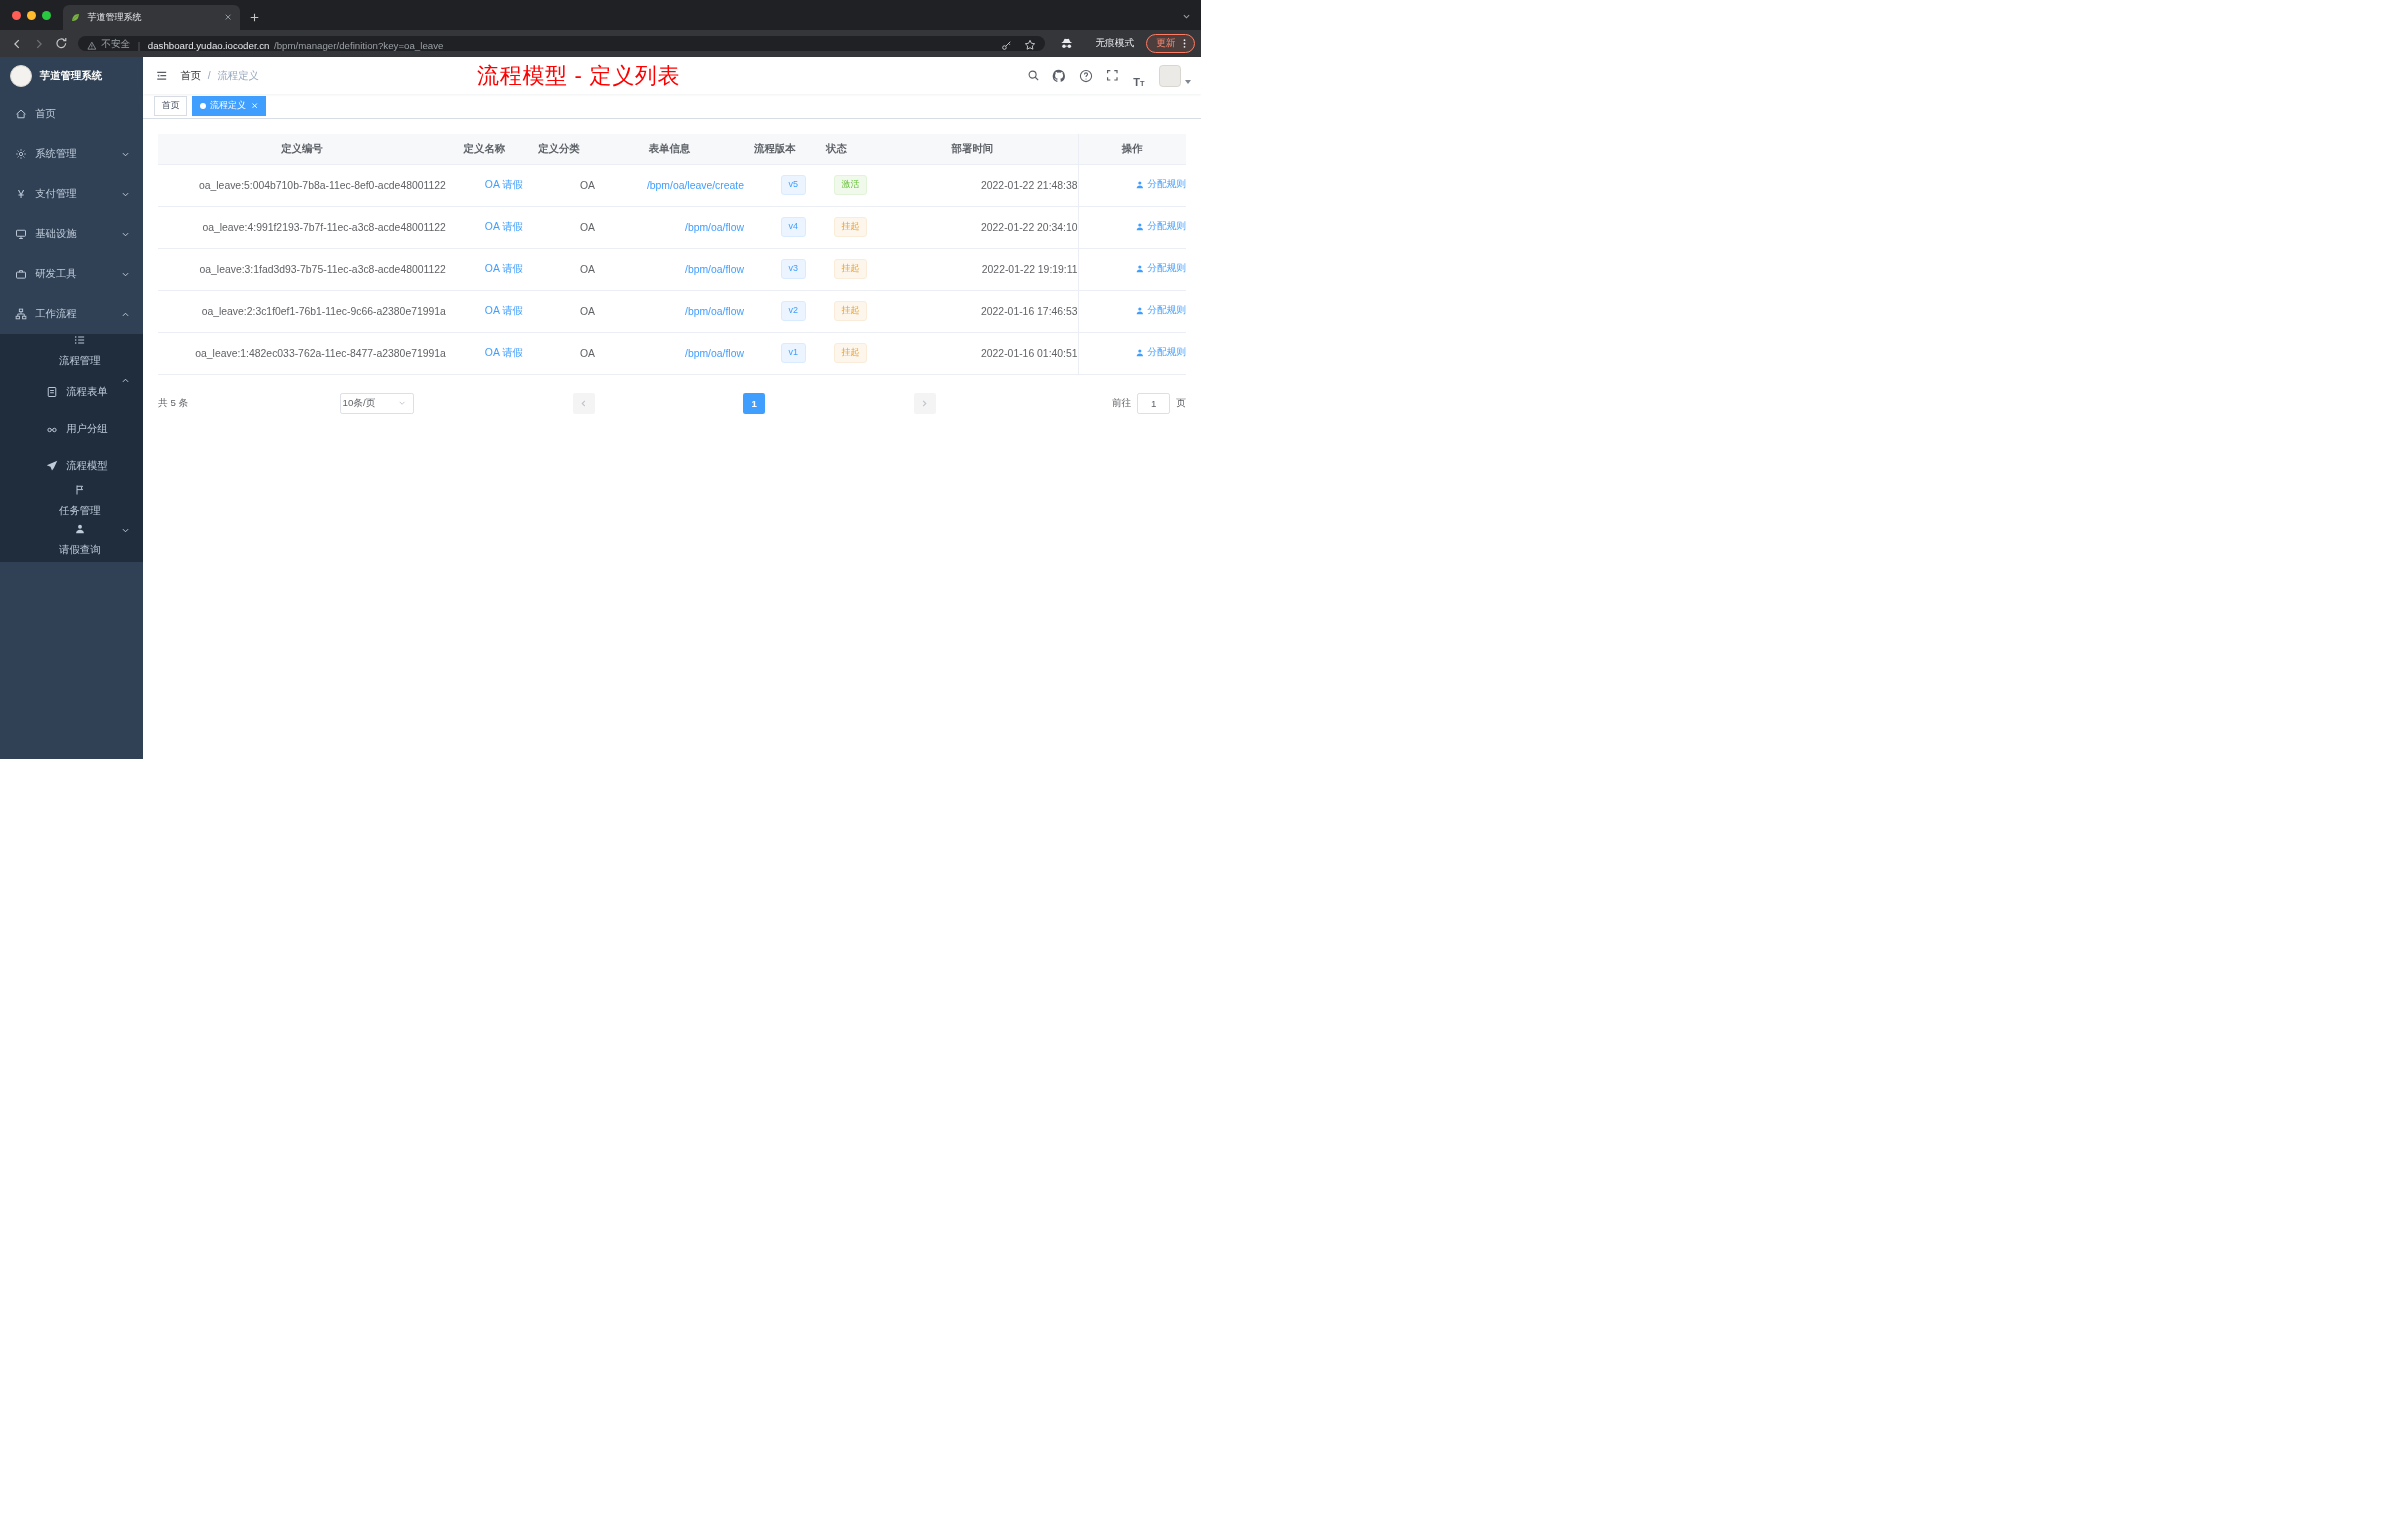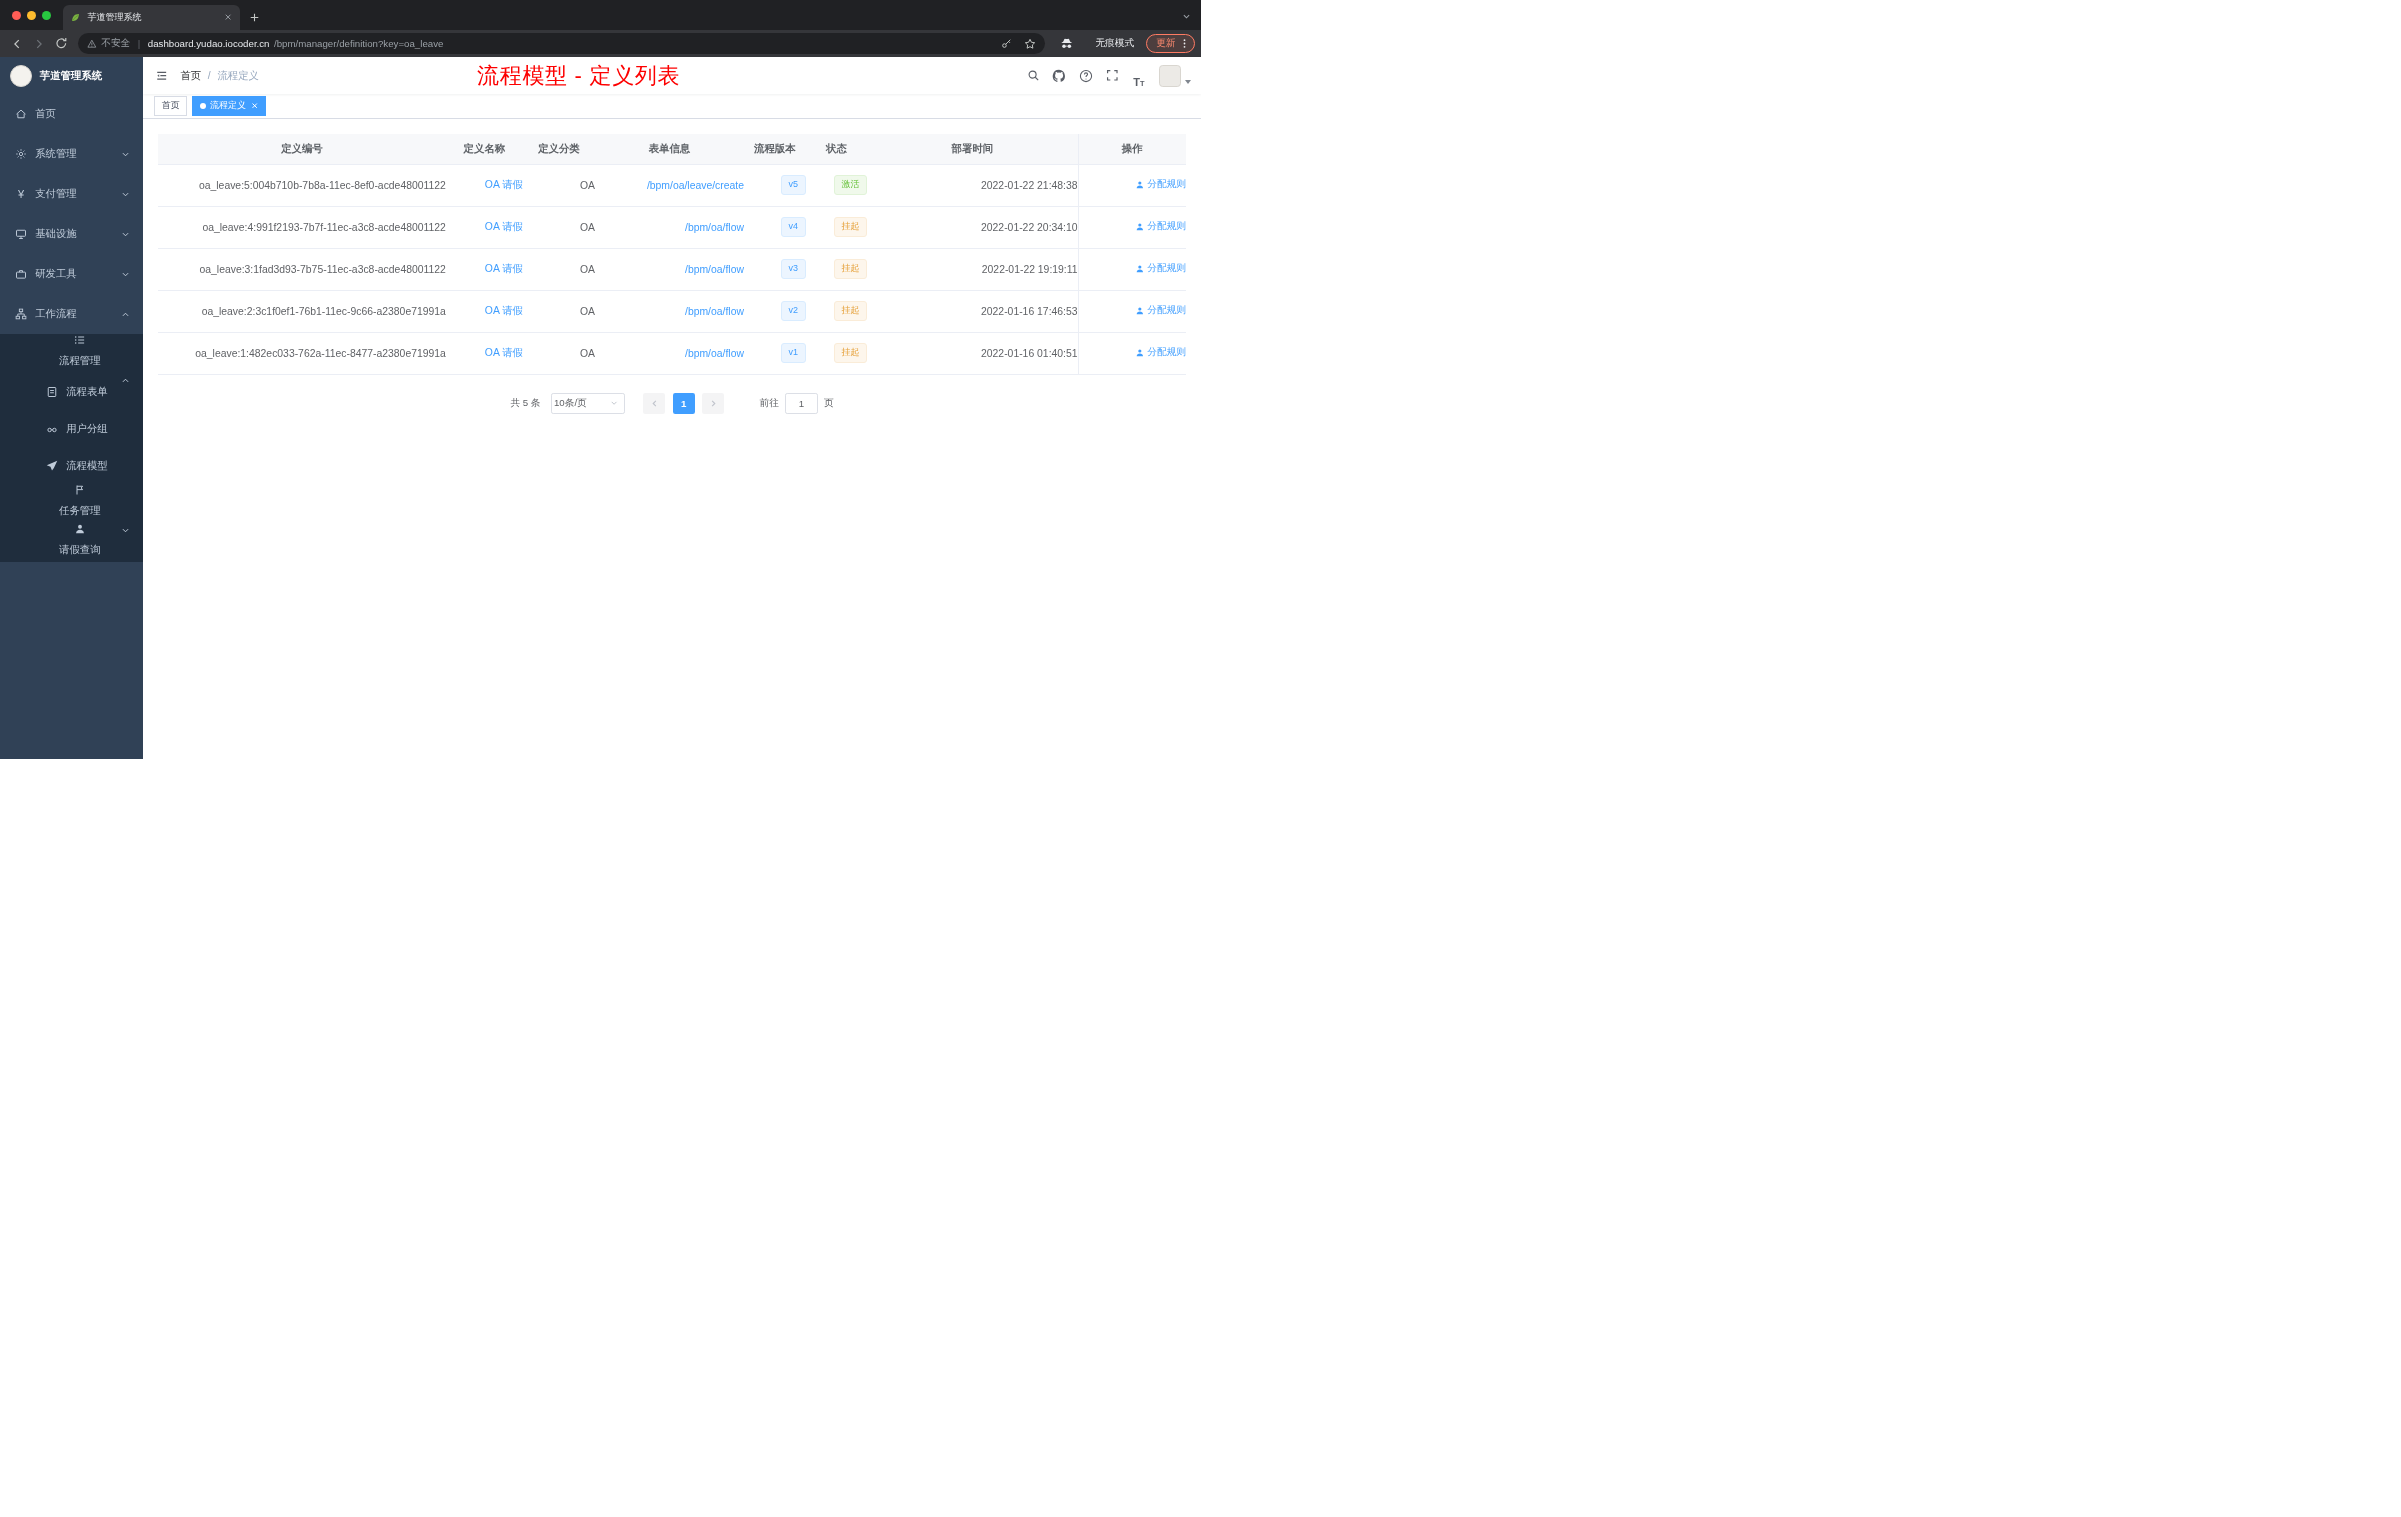--- a/index.html
+++ b/index.html
@@ -16,21 +16,21 @@
   .light { width:9px; height:9px; border-radius:50%; }
   .light.red{background:#ff5e57;} .light.yellow{background:#febc2e;} .light.green{background:#28c840;}
   .tab { width:177px; height:25px; background:#35363a; border-radius:6px 6px 0 0; display:flex; align-items:center; gap:6px; padding:0 7.4px; color:#e8eaed; font-size:9px; }
   .tab-title { flex:1; white-space:nowrap; overflow:hidden; }
   .tab-close { color:#9aa0a6; display:flex; }
   .newtab-btn { color:#c4c7c5; margin:0 0 6.7px 9px; }
   .tabstrip-caret { position:absolute; right:10.4px; bottom:9px; color:#9aa0a6; }
   .toolbar { height:27px; background:#35363a; display:flex; align-items:center; padding:0 6px; }
   .nav-icon { width:22px; height:22px; display:flex; align-items:center; justify-content:center; color:#c4c7c5; }
   .nav-icon.dim { color:#6e7277; }
-  .omnibox { flex:1; height:21px; background:#202124; border-radius:10.4px; display:flex; align-items:center; padding:0 9px; margin:16px 6px; color:#9aa0a6; font-size:9.7px; gap:4.5px; }
+  .omnibox { flex:1; height:15px; background:#202124; border-radius:10.4px; display:flex; align-items:flex-end; padding:0 9px; margin:16px 6px; color:#9aa0a6; font-size:9.7px; gap:4.5px; }
   .omnibox .sep { color:#5f6368; margin:0 3px; }
   .omnibox .domain { color:#e8eaed; }
   .omnibox .path { color:#9aa0a6; }
   .omnibox .spacer { flex:1; }
   .omni-icon { color:#c4c7c5; display:flex; margin-left:7.4px; }
   .incognito-badge { display:flex; align-items:flex-start; gap:22px; color:#e8eaed; font-size:9.7px; padding:0 9px; }
   .update-chip { height:19.3px; padding:0 4.5px 0 9px; border:0.7px solid #ff7b63; background:rgba(255,123,99,.12); border-radius:9.7px; color:#ff8b70; font-size:9.7px; display:flex; align-items:center; gap:3px; margin-left:3px; }
   .update-chip .kebab { color:#e8eaed; }
 
   
@@ -79,21 +79,21 @@
   .def-table td { height:42px; border-bottom:0.7px solid #ebeef5; text-align:right; overflow:hidden; white-space:nowrap; }
   .def-table .op-col { border-left:0.7px solid #ebeef5; }
   .link { color:var(--accent,#409eff); text-decoration:none; cursor:pointer; }
   .tag-badge { display:inline-block; padding:2.2px 6.7px; font-size:9px; border-radius:3px; border:0.7px solid transparent; line-height:1.5; }
   .badge-version { background:#ecf5ff; border-color:#d9ecff; color:var(--accent,#409eff); }
   .badge-success { background:#f0f9eb; border-color:#e1f3d8; color:var(--success,#67c23a); }
   .badge-warning { background:#fdf6ec; border-color:#faecd8; color:var(--warning,#e6a23c); }
   .op-cell-inner { display:inline-flex; align-items:center; gap:3px; font-size:9.7px; color:var(--accent,#409eff); }
 
   
-  .pagination { display:flex; align-items:center; justify-content:center; margin-top:18px; gap:7.4px; font-size:9.7px; color:#606266; }
+  .pagination { display:flex; align-items:center; justify-content:space-between; margin-top:18px; gap:7.4px; font-size:9.7px; color:#606266; }
   .page-total { margin-right:3px; }
   .page-select { width:74px; height:21px; border:0.7px solid #dcdfe6; border-radius:2.2px; display:flex; align-items:center; justify-content:space-between; padding:0 6px 0 2px; color:#606266; background:#fff; cursor:pointer; margin-right:11px; }
   .page-select .sel-caret { color:#c0c4cc; }
   .pager-btn { min-width:22px; height:21px; background:#f4f4f5; border-radius:2.2px; display:flex; align-items:center; justify-content:center; color:#c0c4cc; cursor:pointer; }
   .pager-num { min-width:22px; height:21px; background:var(--accent,#409eff); color:#fff; border-radius:2.2px; display:flex; align-items:center; justify-content:center; font-weight:bold; cursor:pointer; }
   .goto-wrap { display:flex; align-items:center; gap:6px; margin-left:28px; }
   .goto-input { width:33px; height:21px; border:0.7px solid #dcdfe6; border-radius:2.2px; text-align:center; font-size:9.7px; color:#606266; font-family:inherit; }
 </style>
 </head>
 <body>

